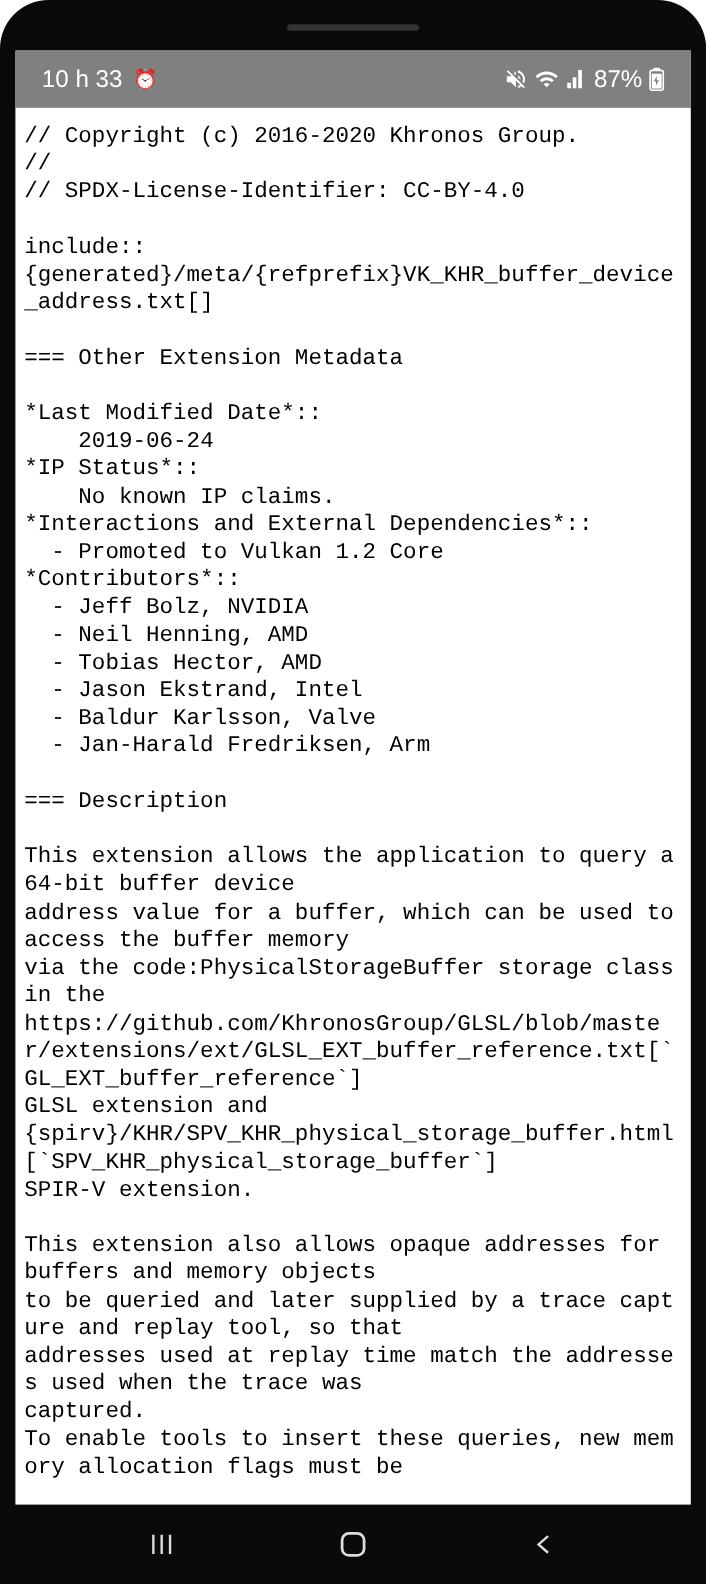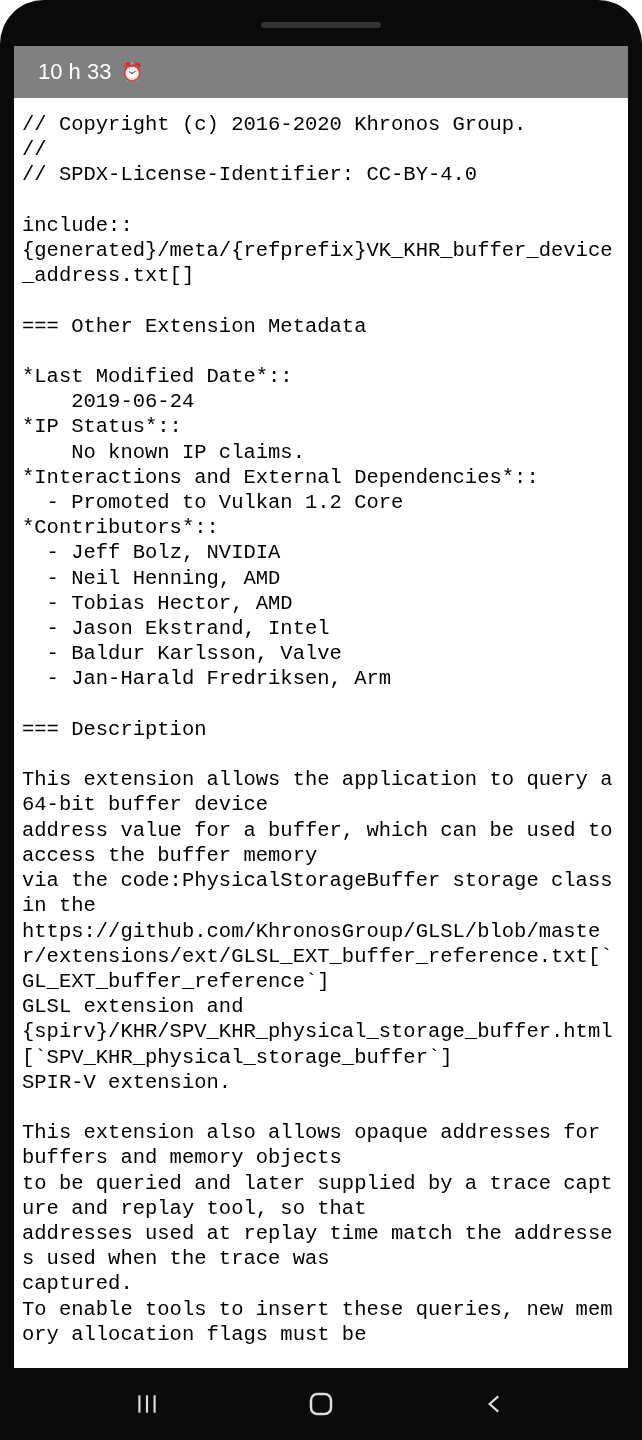--- a/index.html
+++ b/index.html
@@ -93,20 +93,46 @@
 
 <div class="phone-frame"></div>
 <div class="speaker"></div>
 
 <div class="screen">
   <div class="status-bar">
     <div class="status-left">
       <span>10 h 33</span>
       <span class="alarm-icon">⏰</span>
     </div>
+    <div class="status-right">
+      <span class="sig-icon">
+        <svg width="22" height="22" viewBox="0 0 24 24">
+            <path fill="#fff" d="M16.5 12c0-1.77-1.02-3.29-2.5-4.03v2.21l2.45 2.45c.03-.2.05-.41.05-.63zm2.5 0c0 .94-.2 1.82-.54 2.64l1.51 1.51C20.63 14.91 21 13.5 21 12c0-4.28-2.99-7.86-7-8.77v2.06c2.89.86 5 3.54 5 6.71zM4.27 3L3 4.27 7.73 9H3v6h4l5 5v-6.73l4.25 4.25c-.67.52-1.42.93-2.25 1.18v2.06c1.38-.31 2.63-.95 3.69-1.81L19.73 21 21 19.73l-9-9L4.27 3zM12 4L9.91 6.09 12 8.18V4z"></path>
+          </svg>
+      </span>
+      <span class="sig-icon">
+        <svg width="22" height="22" viewBox="0 0 24 24">
+            <path fill="#fff" d="M1 9l2 2c4.97-4.97 13.03-4.97 18 0l2-2C16.93 2.93 7.08 2.93 1 9zm8 8l3 3 3-3c-1.65-1.66-4.34-1.66-6 0zm-4-4l2 2c2.76-2.76 7.24-2.76 10 0l2-2C15.14 9.14 8.87 9.14 5 13z"></path>
+          </svg>
+      </span>
+      <span class="sig-icon">
+        <svg width="20" height="20" viewBox="0 0 24 24">
+            <path fill="#fff" d="M2 22h4v-6H2v6zm6 0h4V10H8v12zm6 0h4V2h-4v20z"></path>
+          </svg>
+      </span>
+      <span>87%</span>
+      <span class="sig-icon">
+        <svg width="14" height="22" viewBox="0 0 14 22">
+            <rect x="1" y="3" width="12" height="18" rx="2" fill="none" stroke="#fff" stroke-width="1.5"></rect>
+            <rect x="4" y="0.5" width="6" height="3" rx="1" fill="#fff"></rect>
+            <rect x="2.5" y="6" width="9" height="13.5" fill="#fff"></rect>
+            <path d="M7 8l-2.5 5h2v4l2.5-5h-2z" fill="#808080"></path>
+          </svg>
+      </span>
+    </div>
   </div>
 
   <div class="content"><span>// Copyright (c) 2016-2020 Khronos Group.</span>
 <span>//</span>
 <span>// SPDX-License-Identifier: CC-BY-4.0</span>
 
 <span>include::</span>
 <span>{generated}/meta/{refprefix}VK_KHR_buffer_device_address.txt[]</span>
 
 <span>=== Other Extension Metadata</span>

